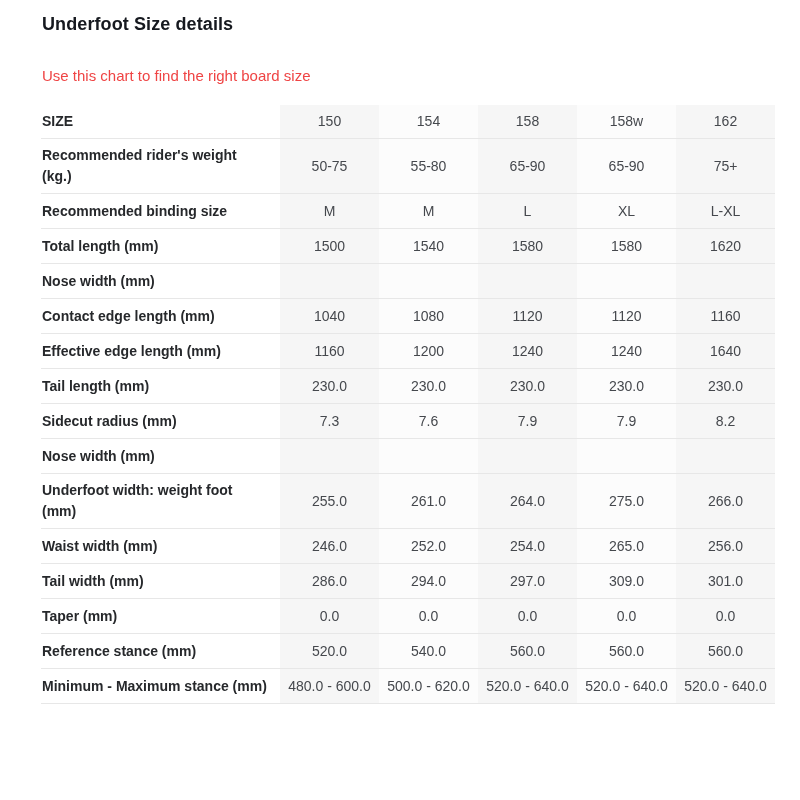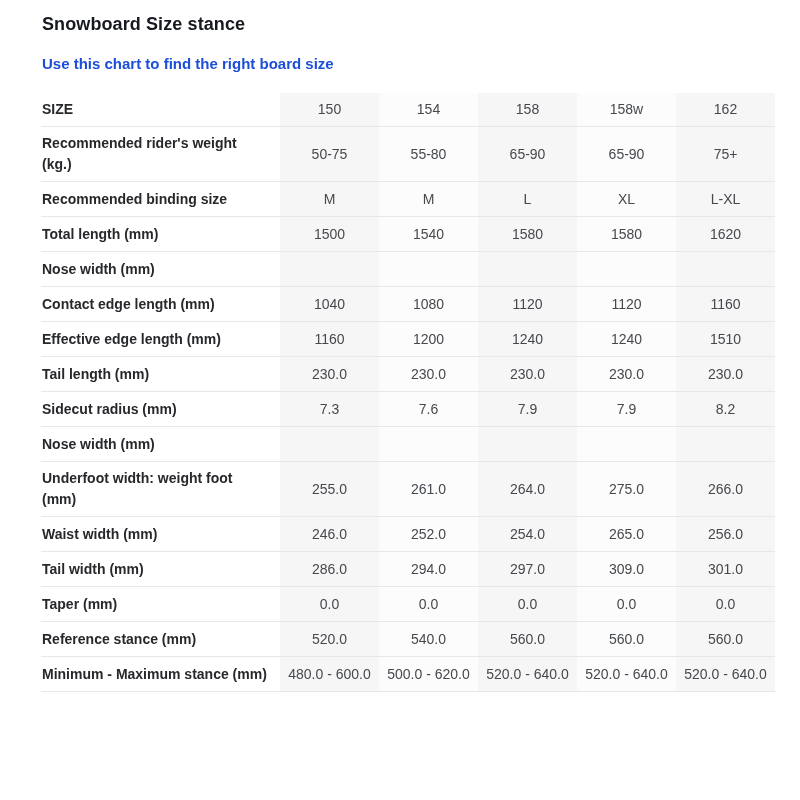--- a/index.html
+++ b/index.html
@@ -18,23 +18,23 @@
   }
   .page-title {
     font-size: 18px;
     font-weight: 700;
     color: #16191f;
     margin: 0 0 0 1px;
     letter-spacing: 0.1px;
   }
   .page-subtitle {
     font-size: 15px;
-    font-weight: 700;
-    color: #1d4ed8;
-    margin: 20px 0 0 1px;
+    font-weight: 400;
+    color: #ef4444;
+    margin: 32px 0 0 1px;
   }
   table.spec-table {
     margin-top: 21px;
     border-collapse: collapse;
     table-layout: fixed;
     width: 734px;
   }
   table.spec-table col.c-label { width: 239px; }
   table.spec-table col.c-val   { width: 99px; }
   table.spec-table tr {
@@ -71,21 +71,21 @@
     background: var(--stripe-even, #fcfcfc);
   }
   table.spec-table tr.h-single th,
   table.spec-table tr.h-single td { height: 22px; }
   table.spec-table tr.header-row th { height: 20px; }
 </style>
 </head>
 <body>
 
 <div class="container">
-  <h1 class="page-title">Snowboard Size stance</h1>
+  <h1 class="page-title">Underfoot Size details</h1>
   <p class="page-subtitle">Use this chart to find the right board size</p>
 
   <table class="spec-table">
     <colgroup>
       <col class="c-label">
         <col class="c-val">
         <col class="c-val">
         <col class="c-val">
         <col class="c-val">
         <col class="c-val">
@@ -140,21 +140,21 @@
           <td class="val">1120</td>
           <td class="val">1120</td>
           <td class="val">1160</td>
         </tr>
         <tr class="h-single">
           <th class="lbl">Effective edge length (mm)</th>
           <td class="val">1160</td>
           <td class="val">1200</td>
           <td class="val">1240</td>
           <td class="val">1240</td>
-          <td class="val">1510</td>
+          <td class="val">1640</td>
         </tr>
         <tr class="h-single">
           <th class="lbl">Tail length (mm)</th>
           <td class="val">230.0</td>
           <td class="val">230.0</td>
           <td class="val">230.0</td>
           <td class="val">230.0</td>
           <td class="val">230.0</td>
         </tr>
         <tr class="h-single">

